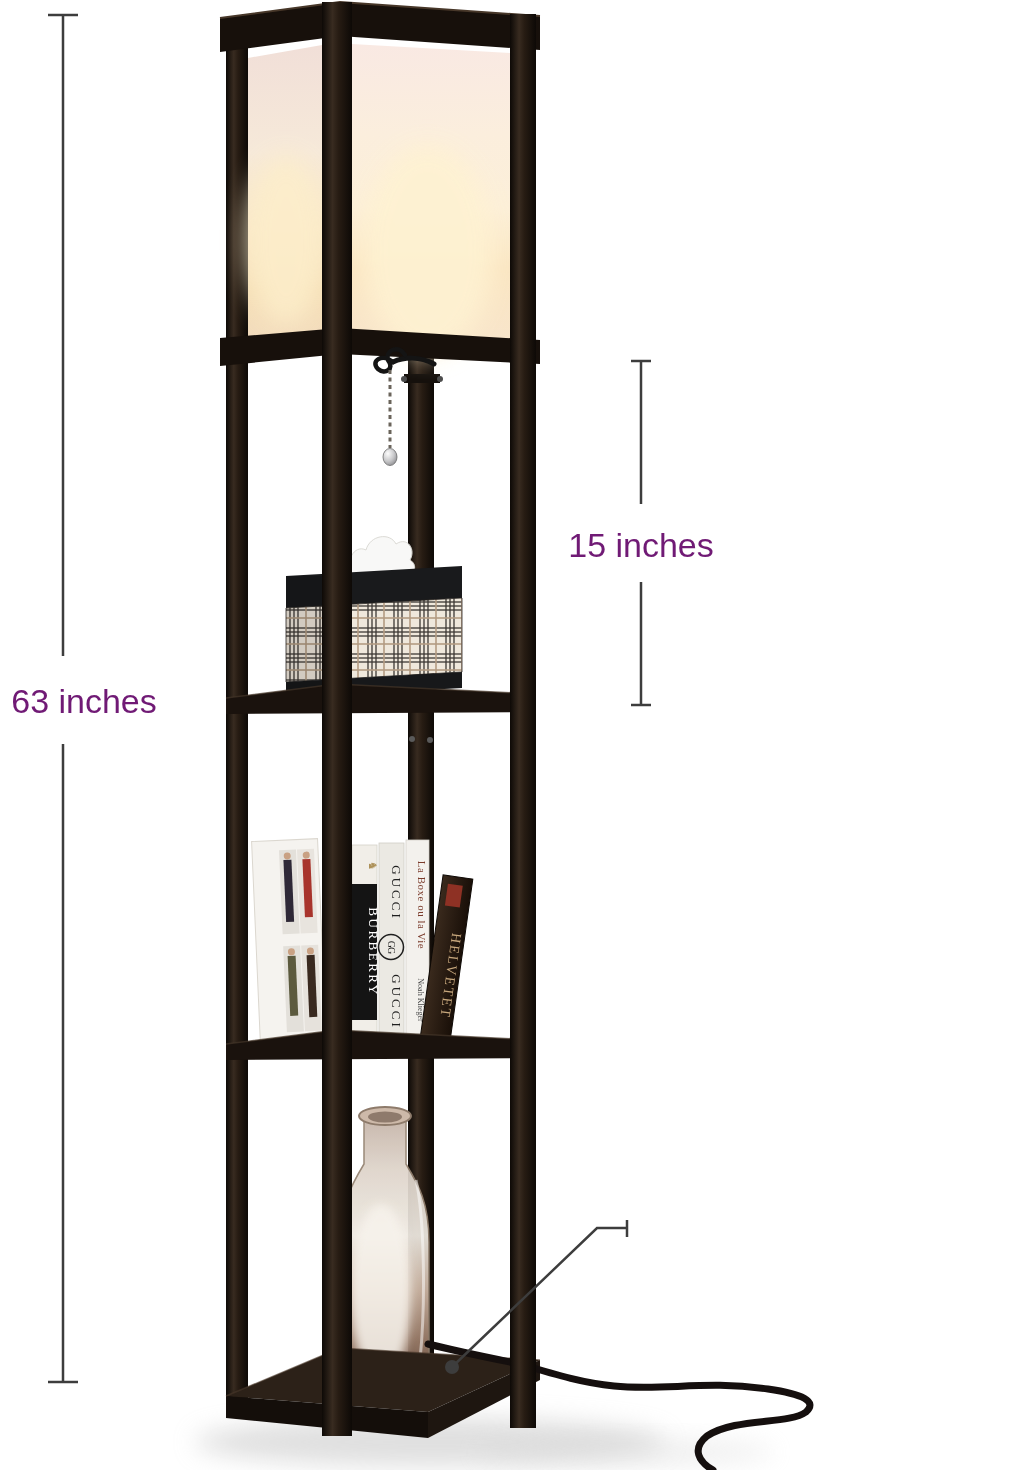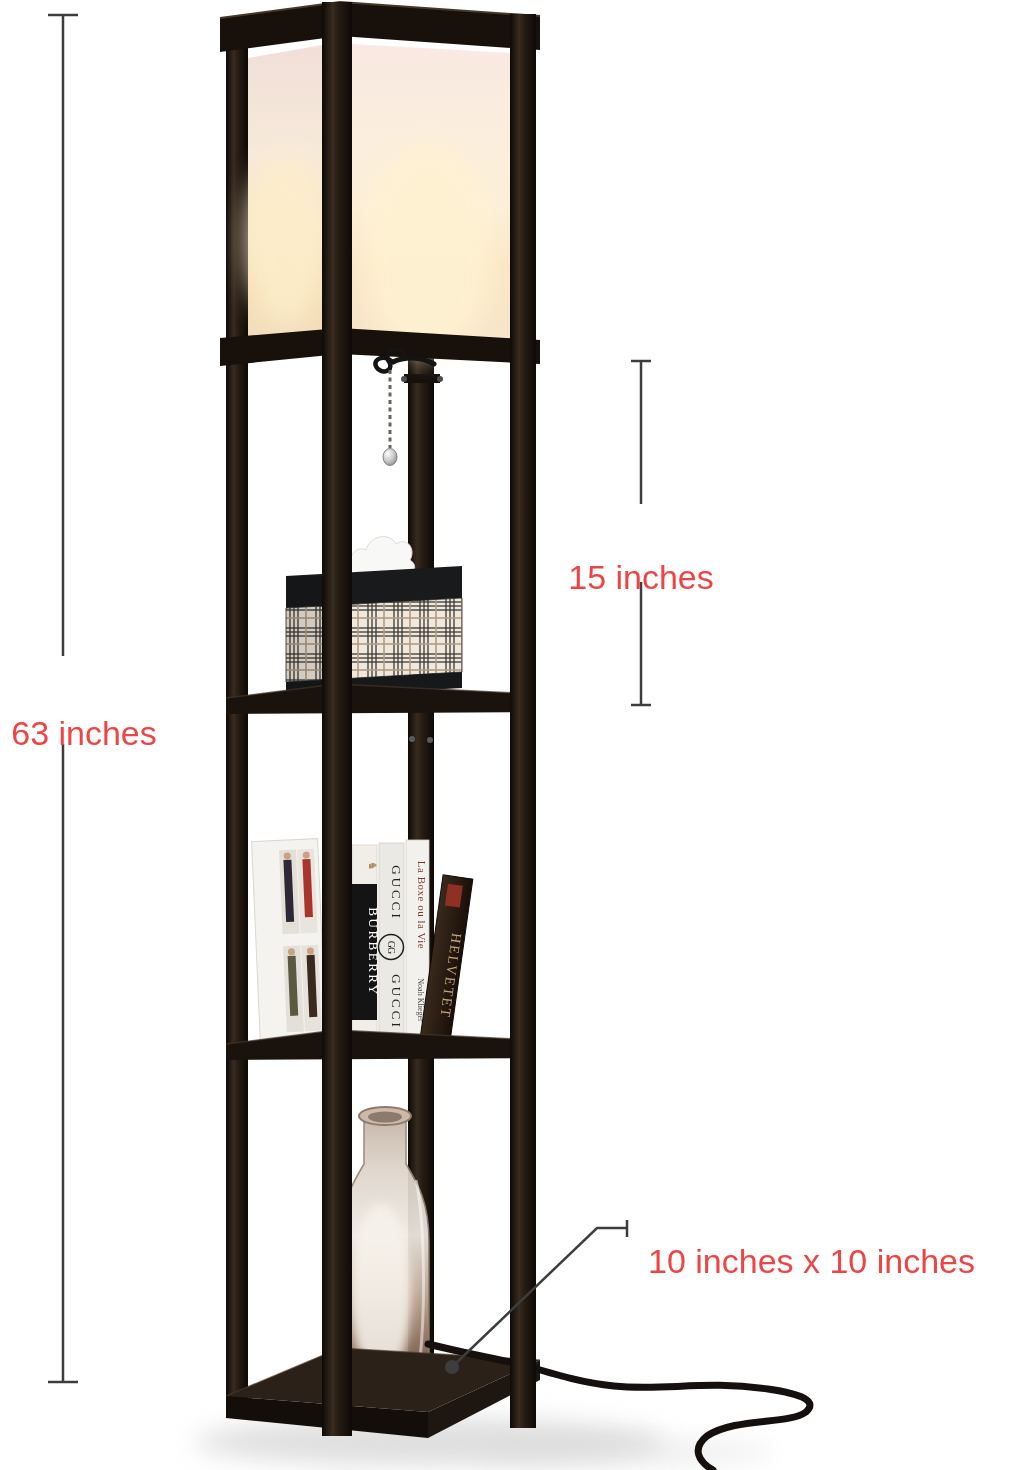--- a/index.html
+++ b/index.html
@@ -1,20 +1,20 @@
 <!DOCTYPE html>
 <html><head>
 <meta charset="utf-8">
 <style>
   html,body{margin:0;padding:0;background:#ffffff;}
   .stage{position:relative;width:1018px;height:1470px;background:#ffffff;overflow:hidden;
          font-family:"Liberation Sans",sans-serif;}
   .stage svg{position:absolute;left:0;top:0;}
-  .dim-label{position:absolute;color:#ef4444;font-size:34px;line-height:1.1;
-             font-family:"Liberation Sans",sans-serif;white-space:nowrap;margin-top:32px;}
+  .dim-label{position:absolute;color:#701a75;font-size:34px;line-height:1.1;
+             font-family:"Liberation Sans",sans-serif;white-space:nowrap;}
   .dim-label.center{text-align:center;}
   .spine-serif{font-family:"Liberation Serif",serif;}
 </style>
 </head>
 <body>
 
 <div class="stage">
 
 <svg width="1018" height="1470" viewBox="0 0 1018 1470">
   <defs>
@@ -208,15 +208,14 @@
     <g fill="none">
       <path d="M627,1228 L597,1228 L452,1367"></path>
       <line x1="627" y1="1220" x2="627" y2="1237"></line>
     </g>
   </g>
   <circle cx="452" cy="1367" r="7" fill="#3d3d3d" stroke="none"></circle>
 </svg>
 
 <div class="dim-label center" style="left:-2px;top:683px;width:172px;">63 inches</div>
 <div class="dim-label center" style="left:565px;top:527px;width:152px;">15 inches</div>
-<div class="dim-label" style="left:648px;top:1211px;">10 inches x 10 inches</div>
 
 </div>
 
 </body></html>

